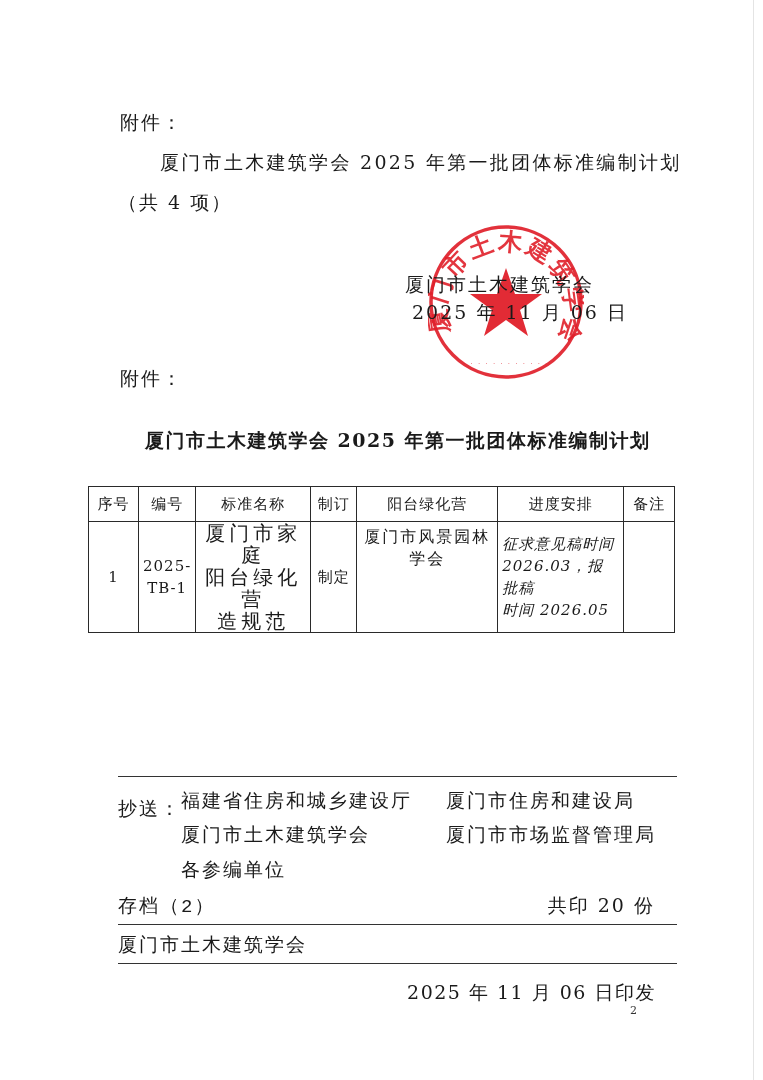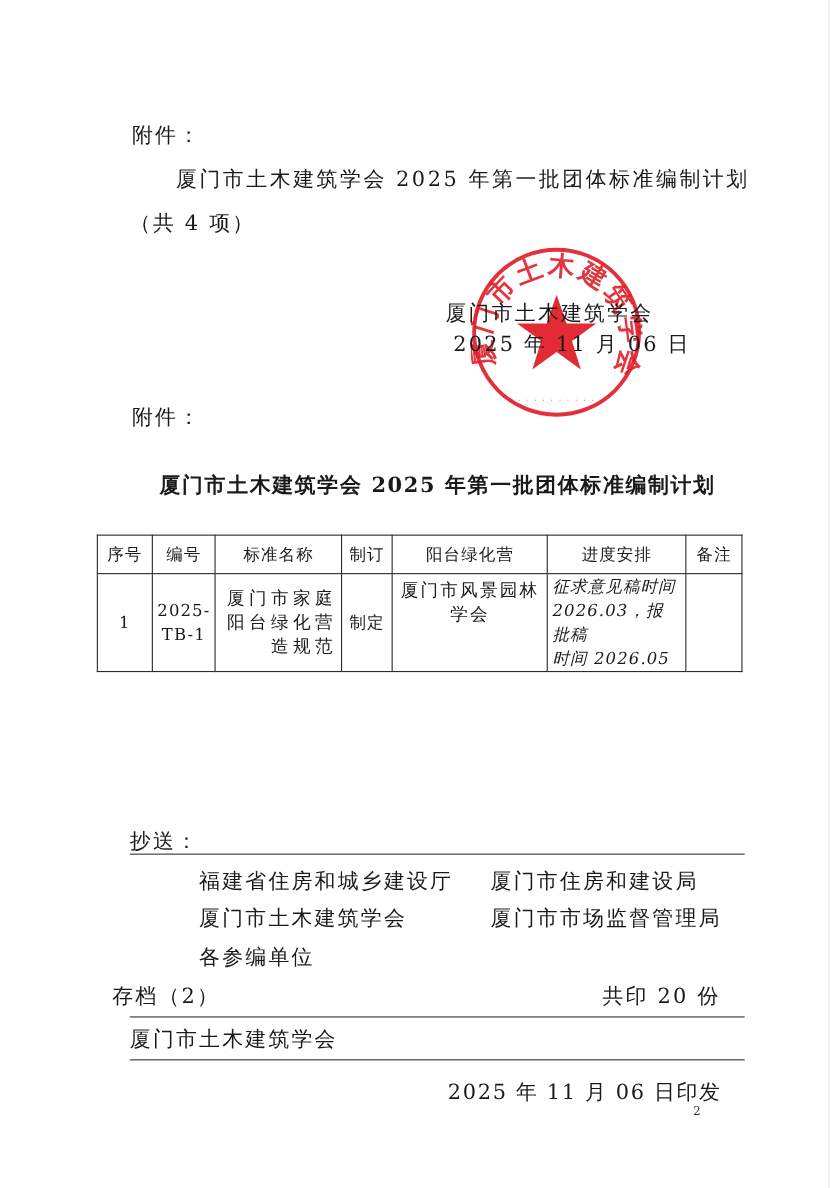--- a/index.html
+++ b/index.html
@@ -40,21 +40,21 @@
       border: 1px solid #2a2a2a;
       text-align: center;
       vertical-align: middle;
       padding: 0 4px;
       font-weight: normal;
       line-height: 22px;
       letter-spacing: 1px;
     }
     table.plan th { height: 34px; }
     table.plan td { height: 72px; }
-    table.plan td.left { text-align: right; letter-spacing: 4px; font-size: 16px; }
+    table.plan td.left { text-align: center; letter-spacing: 4px; font-size: 20px; }
     table.plan td.prog { text-align: left; letter-spacing: 1px; font-size: 15px; font-style: italic; }
     table.plan td.unit { font-size: 16px; letter-spacing: 2px; }
 
     .rule {
       position: absolute; left: 118px; width: 559px; height: 1px; background: #333;
     }
     .page-num { font-size: 11px; color: #333; }
   </style>
 </head>
 <body>
@@ -116,28 +116,28 @@
         <div>征求意见稿时间</div>
         <div>2026.03，报批稿</div>
         <div>时间 2026.05</div>
       </td>
       <td></td>
     </tr>
   </tbody>
 </table>
 
 <div class="rule" style="top:776px;"></div>
-<div class="abs t-body" style="left:118px; top:752px;">抄送：</div>
+<div class="abs t-body" style="left:118px; top:796px;">抄送：</div>
 <div class="abs t-body" style="left:181px; top:788px;">福建省住房和城乡建设厅</div>
 <div class="abs t-body" style="left:446px; top:788px;">厦门市住房和建设局</div>
 <div class="abs t-body" style="left:181px; top:822px;">厦门市土木建筑学会</div>
 <div class="abs t-body" style="left:446px; top:822px;font-family:Liberation Serif, serif;">厦门市市场监督管理局</div>
 <div class="abs t-body" style="left:181px; top:857px;">各参编单位</div>
 
-<div class="abs t-body" style="left:102px; top:893px;">存档（2）</div>
+<div class="abs t-body" style="left:118px; top:893px;font-family:Liberation Mono, monospace;">存档（2）</div>
 <div class="abs t-body" style="right:108px; top:893px;">共印 20 份</div>
 
 <div class="rule" style="top:924px;"></div>
 <div class="abs t-body" style="left:118px; top:932px;">厦门市土木建筑学会</div>
 <div class="abs t-body" style="right:107px; top:932px; letter-spacing:1.5px;margin-top:48px;">2025 年 11 月 06 日印发</div>
 <div class="rule" style="top:963px;"></div>
 
 <div class="abs page-num" style="left:630px; top:1004px;">2</div>
 
 </body></html>

